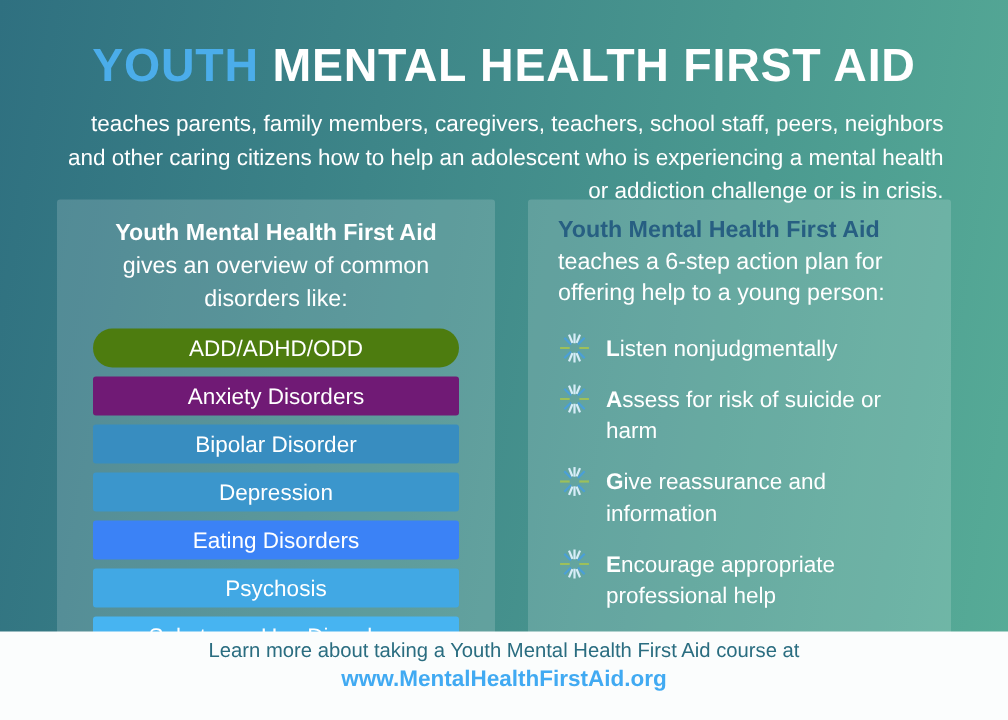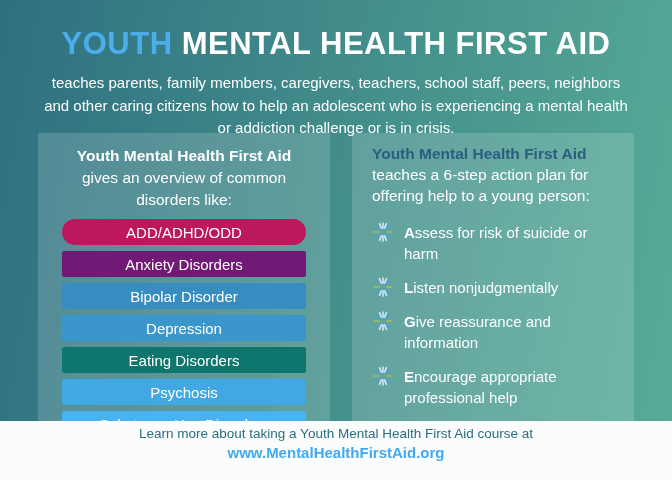--- a/index.html
+++ b/index.html
@@ -10,21 +10,21 @@
     background: linear-gradient(100deg, var(--bg-gradient-start, #2f7080) 0%, var(--bg-gradient-end, #57ac97) 100%);
   }
   .header { text-align: center; padding-top: 26px; }
   .title {
     font-size: 31px; font-weight: bold; color: #ffffff;
     letter-spacing: 0.5px; line-height: 36px;
   }
   .title .hl { color: var(--title-highlight, #4badea); }
   .subtitle {
     margin: 10px auto 0 auto; max-width: 586px;
-    color: #ffffff; font-size: 15px; line-height: 22.5px; text-align: center;
+    color: #ffffff; font-size: 15px; line-height: 22.5px; text-align: right;
   }
   .panels {
     position: absolute; left: 38px; right: 38px; top: 133px; height: 340px;
     display: flex; gap: 22px;
   }
   .panel {
     flex: 1; background: rgba(255,255,255,0.16); border-radius: 2px;
     overflow: hidden;
   }
   .panel-left { padding: 12px 24px 10px 24px; }
@@ -65,33 +65,33 @@
 <div class="header">
   <div class="title"><span class="hl">YOUTH</span><span> MENTAL HEALTH FIRST AID</span></div>
   <div class="subtitle">teaches parents, family members, caregivers, teachers, school staff, peers, neighbors and other caring citizens how to help an adolescent who is experiencing a mental health or addiction challenge or is in crisis.</div>
 </div>
 
 <div class="panels">
 
   <div class="panel panel-left">
     <div class="panel-heading"><b>Youth Mental Health First Aid</b><span> gives an overview of common disorders like:</span></div>
 
-    <div class="disorder-btn" style="background-color: #be185d; border-radius: 13px;">
+    <div class="disorder-btn" style="background-color: #4d7c0f; border-radius: 13px;">
       <span>ADD/ADHD/ODD</span>
     </div>
     <div class="disorder-btn" style="background-color: #701a75;">
       <span>Anxiety Disorders</span>
     </div>
     <div class="disorder-btn" style="background-color: rgb(56, 141, 192); justify-content: center;">
       <span>Bipolar Disorder</span>
     </div>
     <div class="disorder-btn" style="background-color: rgb(59, 150, 204);">
       <span>Depression</span>
     </div>
-    <div class="disorder-btn" style="background-color: #0f766e;">
+    <div class="disorder-btn" style="background-color: #3b82f6;">
       <span>Eating Disorders</span>
     </div>
     <div class="disorder-btn" style="background-color: rgb(65, 168, 228);">
       <span>Psychosis</span>
     </div>
     <div class="disorder-btn" style="background-color: rgb(71, 180, 241);">
       <span>Substance Use Disorders</span>
     </div>
   </div>
 
@@ -106,39 +106,39 @@
         <line x1="8.5" y1="12" x2="1.5" y2="12" style="stroke:var(--star-green)"></line>
         <line x1="14.5" y1="9.5" x2="19.4" y2="4.6" style="stroke:var(--star-blue)"></line>
         <line x1="9.5" y1="9.5" x2="4.6" y2="4.6" style="stroke:var(--star-blue)"></line>
         <line x1="14.5" y1="14.5" x2="19.4" y2="19.4" style="stroke:var(--star-blue)"></line>
         <line x1="9.5" y1="14.5" x2="4.6" y2="19.4" style="stroke:var(--star-blue)"></line>
         <line x1="13.5" y1="8.3" x2="16" y2="2.3" style="stroke:var(--star-light)"></line>
         <line x1="10.5" y1="8.3" x2="8" y2="2.3" style="stroke:var(--star-light)"></line>
         <line x1="13.5" y1="15.7" x2="16" y2="21.7" style="stroke:var(--star-light)"></line>
         <line x1="10.5" y1="15.7" x2="8" y2="21.7" style="stroke:var(--star-light)"></line>
       </svg>
-      <div class="step-text"><b>A</b><span>ssess for risk of suicide or harm</span></div>
+      <div class="step-text"><b>L</b><span>isten nonjudgmentally</span></div>
     </div>
 
     <div class="step">
       <svg class="step-icon" viewBox="0 0 24 24" fill="none" stroke-width="1.6">
         <line x1="12" y1="8.5" x2="12" y2="1.5" style="stroke:var(--star-light)"></line>
         <line x1="12" y1="15.5" x2="12" y2="22.5" style="stroke:var(--star-light)"></line>
         <line x1="15.5" y1="12" x2="22.5" y2="12" style="stroke:var(--star-green)"></line>
         <line x1="8.5" y1="12" x2="1.5" y2="12" style="stroke:var(--star-green)"></line>
         <line x1="14.5" y1="9.5" x2="19.4" y2="4.6" style="stroke:var(--star-blue)"></line>
         <line x1="9.5" y1="9.5" x2="4.6" y2="4.6" style="stroke:var(--star-blue)"></line>
         <line x1="14.5" y1="14.5" x2="19.4" y2="19.4" style="stroke:var(--star-blue)"></line>
         <line x1="9.5" y1="14.5" x2="4.6" y2="19.4" style="stroke:var(--star-blue)"></line>
         <line x1="13.5" y1="8.3" x2="16" y2="2.3" style="stroke:var(--star-light)"></line>
         <line x1="10.5" y1="8.3" x2="8" y2="2.3" style="stroke:var(--star-light)"></line>
         <line x1="13.5" y1="15.7" x2="16" y2="21.7" style="stroke:var(--star-light)"></line>
         <line x1="10.5" y1="15.7" x2="8" y2="21.7" style="stroke:var(--star-light)"></line>
       </svg>
-      <div class="step-text"><b>L</b><span>isten nonjudgmentally</span></div>
+      <div class="step-text"><b>A</b><span>ssess for risk of suicide or harm</span></div>
     </div>
 
     <div class="step">
       <svg class="step-icon" viewBox="0 0 24 24" fill="none" stroke-width="1.6">
         <line x1="12" y1="8.5" x2="12" y2="1.5" style="stroke:var(--star-light)"></line>
         <line x1="12" y1="15.5" x2="12" y2="22.5" style="stroke:var(--star-light)"></line>
         <line x1="15.5" y1="12" x2="22.5" y2="12" style="stroke:var(--star-green)"></line>
         <line x1="8.5" y1="12" x2="1.5" y2="12" style="stroke:var(--star-green)"></line>
         <line x1="14.5" y1="9.5" x2="19.4" y2="4.6" style="stroke:var(--star-blue)"></line>
         <line x1="9.5" y1="9.5" x2="4.6" y2="4.6" style="stroke:var(--star-blue)"></line>

